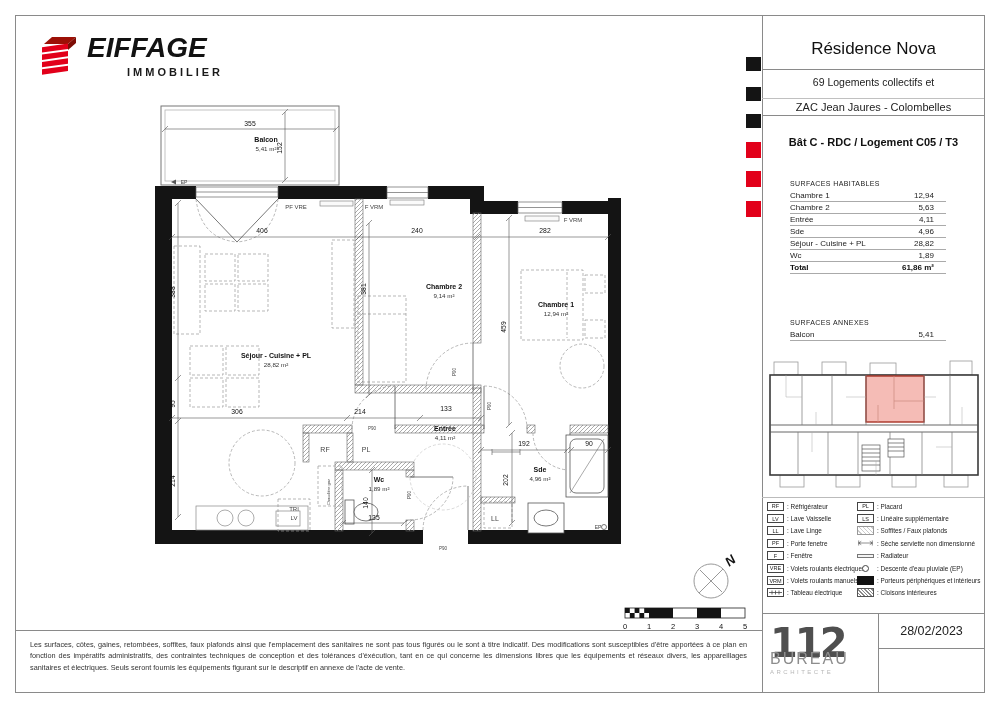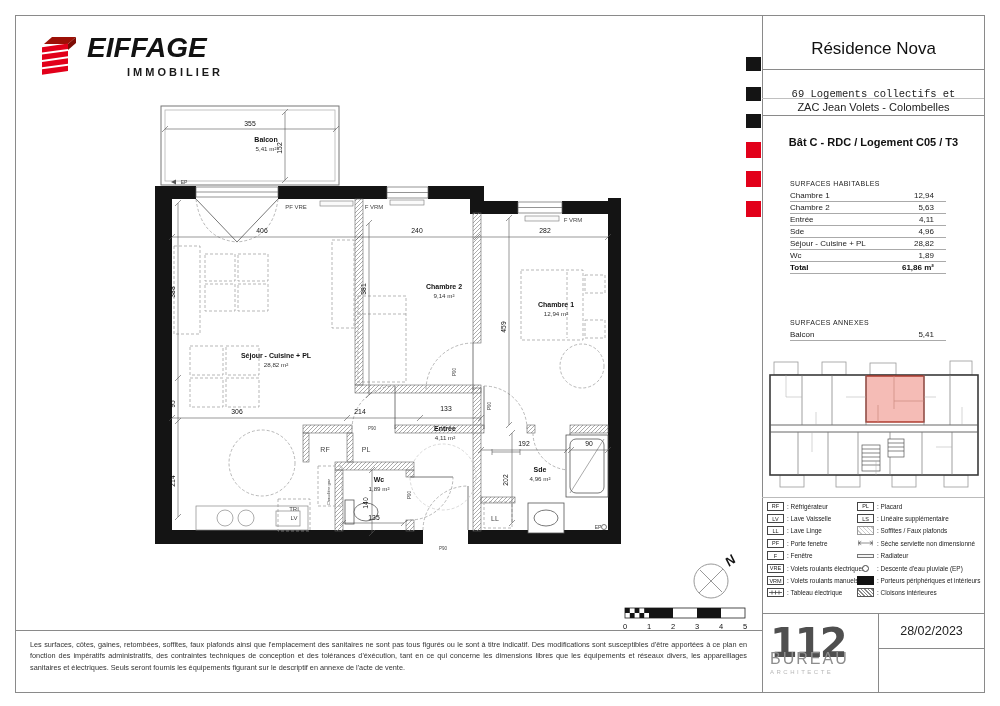--- a/index.html
+++ b/index.html
@@ -8,21 +8,21 @@
   .frame{position:absolute;left:15px;top:15px;width:968px;height:676px;border:1px solid #8a8a8a;}
   .vline,.hline{position:absolute;background:#8a8a8a;}
   
   .logo{position:absolute;left:36px;top:34px;display:flex;gap:9px;align-items:flex-start;}
   .brand-col{display:flex;flex-direction:column;}
   .brand{font-size:28px;font-weight:bold;font-style:italic;letter-spacing:0px;color:#121212;line-height:1;}
   .brand-sub{font-size:11px;font-weight:bold;letter-spacing:3px;color:#1a1a1a;margin-top:4px;padding-left:40px;}
   
   .p-text{position:absolute;left:763px;width:221px;text-align:center;}
   .residence{top:39px;font-size:17px;color:#111;}
-  .prog{top:88px;font-size:10.5px;line-height:1.25;color:#222;font-family:Liberation Mono, monospace;}
+  .prog{top:76px;font-size:10.5px;line-height:1.25;color:#222;}
   .loc{top:101px;font-size:11px;color:#222;}
   .unit{top:136px;font-size:11px;font-weight:bold;color:#111;}
   .su-table{position:absolute;left:790px;width:156px;}
   .su-title{font-size:7px;letter-spacing:.4px;color:#222;margin-bottom:3px;}
   .su-row{display:flex;justify-content:space-between;border-bottom:1px solid #aaa;
           font-size:8px;color:#222;padding:1px 12px 1px 0;}
   .su-row.total{font-weight:bold;color:#111;}
   .sh{top:180px;} .sa{top:319px;}
   
   .legend{position:absolute;top:500px;font-size:6.4px;color:#222;}
@@ -296,21 +296,21 @@
   <div class="hline" style="left:762px;top:115px;width:222px;height:1px;"></div>
   <div class="hline" style="left:762px;top:497px;width:222px;height:1px;background:#bbb;"></div>
   <div class="hline" style="left:762px;top:613px;width:222px;height:1px;"></div>
   <div class="vline" style="left:878px;top:613px;width:1px;height:79px;"></div>
   <div class="hline" style="left:878px;top:648px;width:106px;height:1px;"></div>
 
   <div class="p-text residence">Résidence Nova</div>
   <div class="p-text prog">
     <div>69 Logements collectifs et</div>
   </div>
-  <div class="p-text loc">ZAC Jean Volets - Colombelles</div>
+  <div class="p-text loc">ZAC Jean Jaures - Colombelles</div>
   <div class="p-text unit">Bât C - RDC / Logement C05 / T3</div>
 
   <div class="su-table sh">
     <div class="su-title">SURFACES HABITABLES</div>
     <div id="sh-rows">
         <div class="su-row">
           <span>Chambre 1</span>
           <span>12,94</span>
         </div>
         <div class="su-row">

